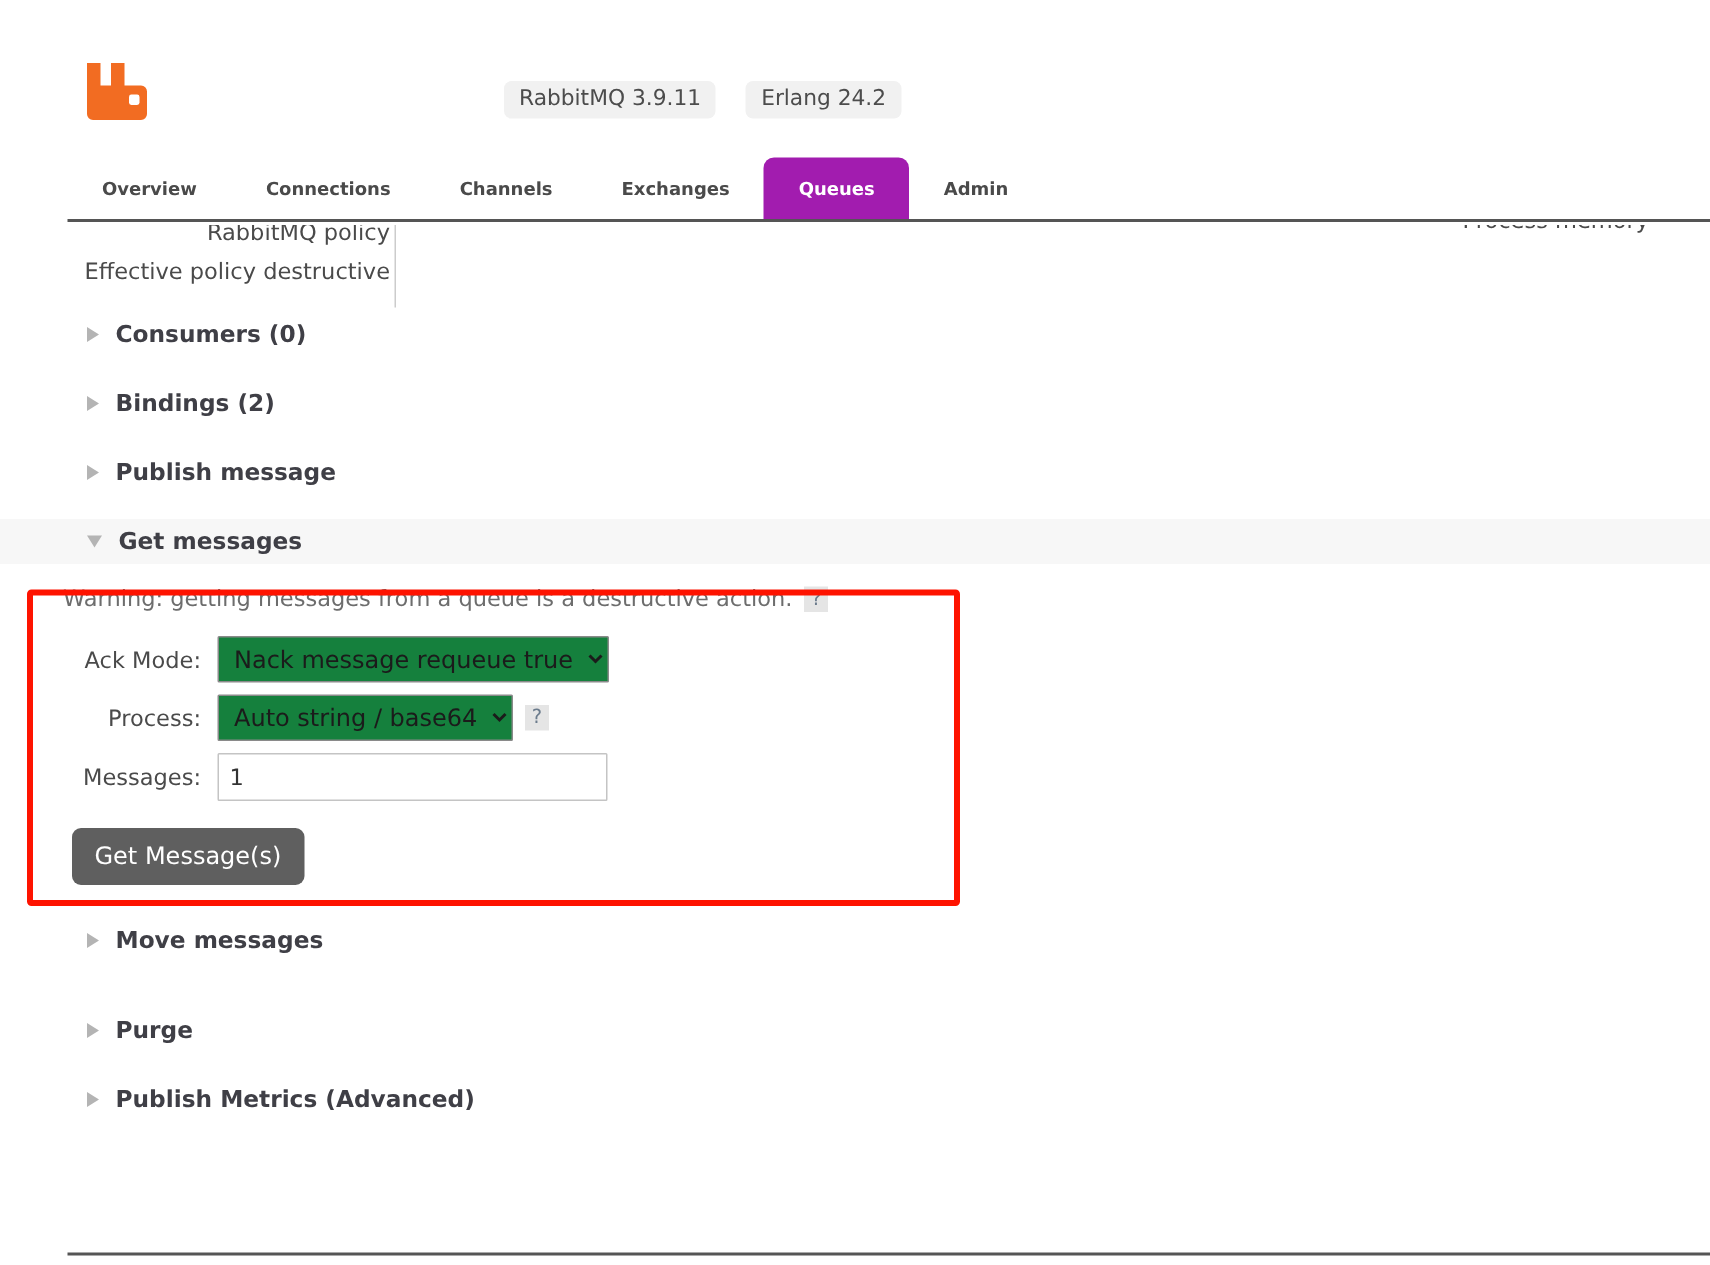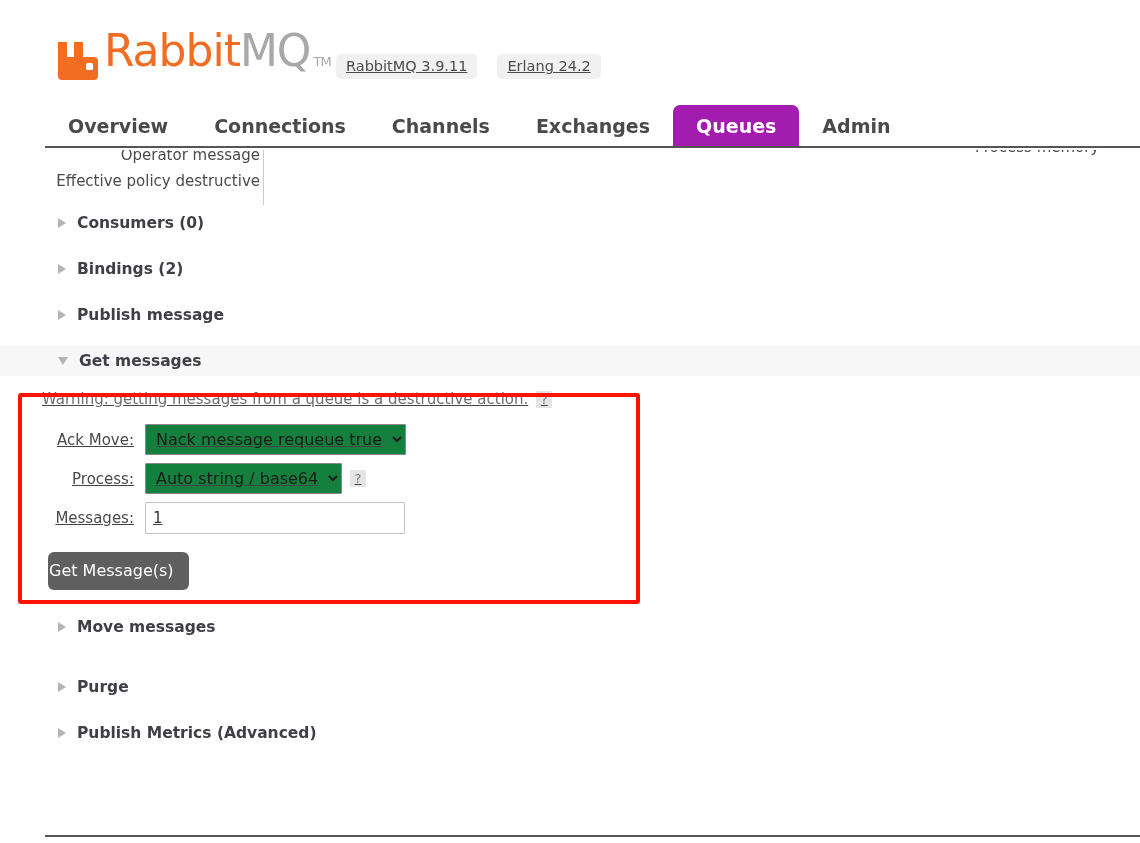--- a/index.html
+++ b/index.html
@@ -78,36 +78,35 @@
     gap: 20px;
   }
   .badge {
     background: #f1f1f1;
     border-radius: 5px;
     padding: 4px 10px 5px 10px;
     font-size: 14.5px;
     color: #4c4c4c;
     font-family: "DejaVu Sans", sans-serif;
     white-space: nowrap;
-    text-decoration: underline;
   }
 
   
   .tabs {
     position: absolute;
     left: 45px;
     top: 105px;
     display: flex;
     align-items: stretch;
     height: 42px;
   }
   .tab {
     font-family: "DejaVu Sans", sans-serif;
     font-weight: bold;
-    font-size: 19px;
+    font-size: 12px;
     color: #4a4a4a;
     padding: 11px 23px 10px 23px;
     line-height: 20px;
     border-radius: 7px 7px 0 0;
     white-space: nowrap;
     cursor: pointer;
   }
   .tab.active {
     background: #a21caf;
     color: #ffffff;
@@ -210,21 +209,20 @@
   .tri.open {
     border-top: 8px solid #b4b4b4;
     border-left: 5.5px solid transparent;
     border-right: 5.5px solid transparent;
   }
 
   
   .gm-panel {
     position: relative;
     padding: 14px 0 0 42px;
-    text-decoration: underline;
   }
   .warning-row {
     display: flex;
     align-items: center;
     font-family: "DejaVu Sans", sans-serif;
     font-size: 15px;
     color: #6d6d6d;
     margin-bottom: 16px;
   }
   .help-btn {
@@ -276,21 +274,21 @@
     width: 244px;
     height: 22px;
   }
   .btn {
     background: #5f5f5f;
     color: #ffffff;
     font-family: "DejaVu Sans", sans-serif;
     font-size: 16px;
     border: none;
     border-radius: 6px;
-    padding: 9px 15px 10px 1px;
+    padding: 9px 15px 10px 15px;
     cursor: pointer;
     margin-top: 10px;
   }
   .btn-wrap { padding-left: 6px; }
 
   
   .annot-box {
     position: absolute;
     left: 18px;
     top: 393px;
@@ -329,25 +327,20 @@
 
 <div class="page">
 
   <div class="header">
 
     <div class="logo-row">
       <svg class="logo-mark" viewBox="0 0 44 40">
         <path d="M2 2 h9 v15 h7 V2 h9 v15 h11 a4 4 0 0 1 4 4 v15 a4 4 0 0 1 -4 4 H6 a4 4 0 0 1 -4 -4 Z" fill="#f26c22"></path>
         <rect x="30" y="23" width="7" height="7" rx="1.6" fill="#ffffff"></rect>
       </svg>
-      <div class="logo-word">
-        <span class="logo-rabbit">Rabbit</span>
-          <span class="logo-mq">MQ</span>
-          <span class="logo-tm">TM</span>
-      </div>
     </div>
 
     <div class="badges">
       <span class="badge">RabbitMQ 3.9.11</span>
       <span class="badge">Erlang 24.2</span>
     </div>
 
     <div class="tabs">
       <div class="tab">Overview</div>
       <div class="tab">Connections</div>
@@ -355,21 +348,21 @@
       <div class="tab">Exchanges</div>
       <div class="tab active">Queues</div>
       <div class="tab">Admin</div>
     </div>
   </div>
   <div class="tabs-underline"></div>
 
   <div class="content">
 
     <div class="partial-table">
-      <div class="pt-label l1">Operator message</div>
+      <div class="pt-label l1">RabbitMQ policy</div>
       <div class="pt-label l2">Effective policy destructive</div>
       <div class="pt-divider"></div>
       <div class="pt-right-divider"></div>
       <div class="pt-clip">Process memory</div>
 
     </div>
 
     <div class="section">
       <div class="section-head">
         <span class="tri closed"></span>
@@ -400,21 +393,21 @@
         <span>Get messages</span>
       </div>
 
       <div class="gm-panel">
         <div class="warning-row">
           <span>Warning: getting messages from a queue is a destructive action.</span>
           <span class="help-btn">?</span>
         </div>
 
         <div class="form-row">
-          <div class="form-label">Ack Move:</div>
+          <div class="form-label">Ack Mode:</div>
           <select class="ctl">
             <option>Nack message requeue true</option>
           </select>
         </div>
 
         <div class="form-row">
           <div class="form-label">Process:</div>
           <select class="ctl">
             <option>Auto string / base64</option>
           </select>

